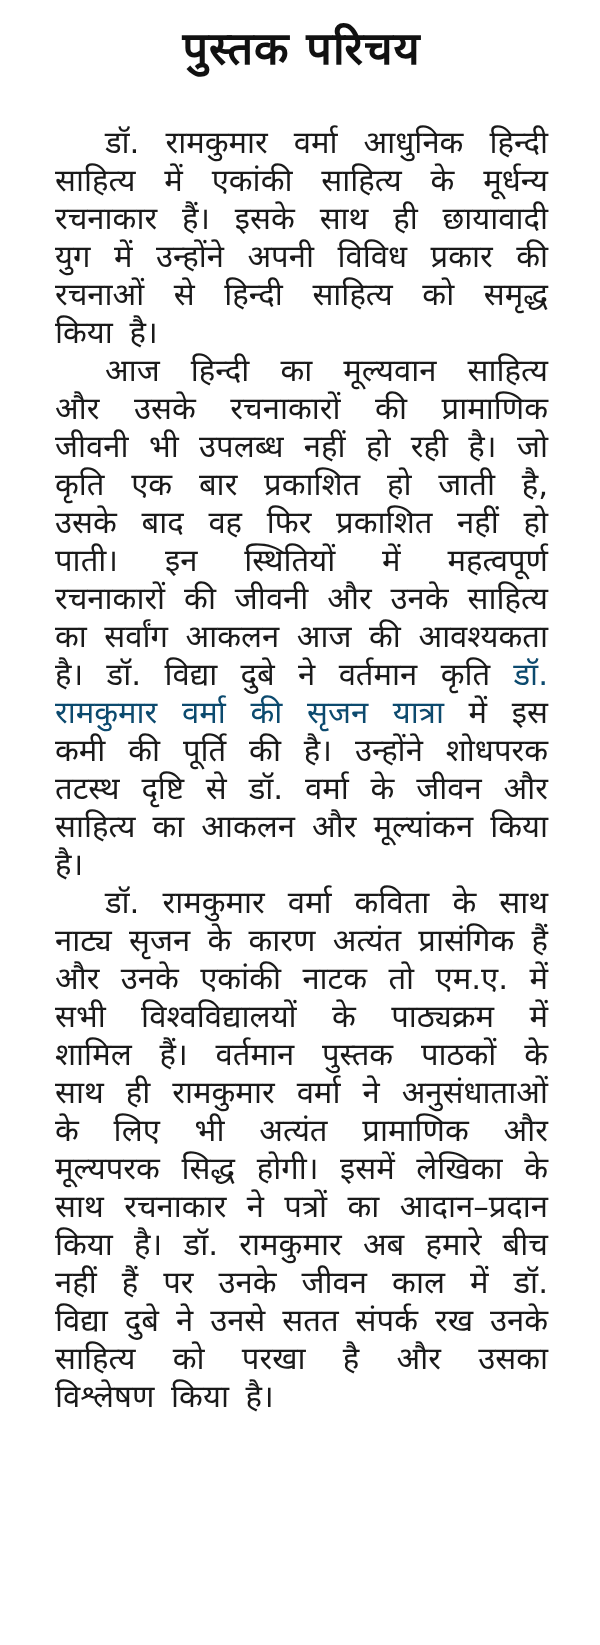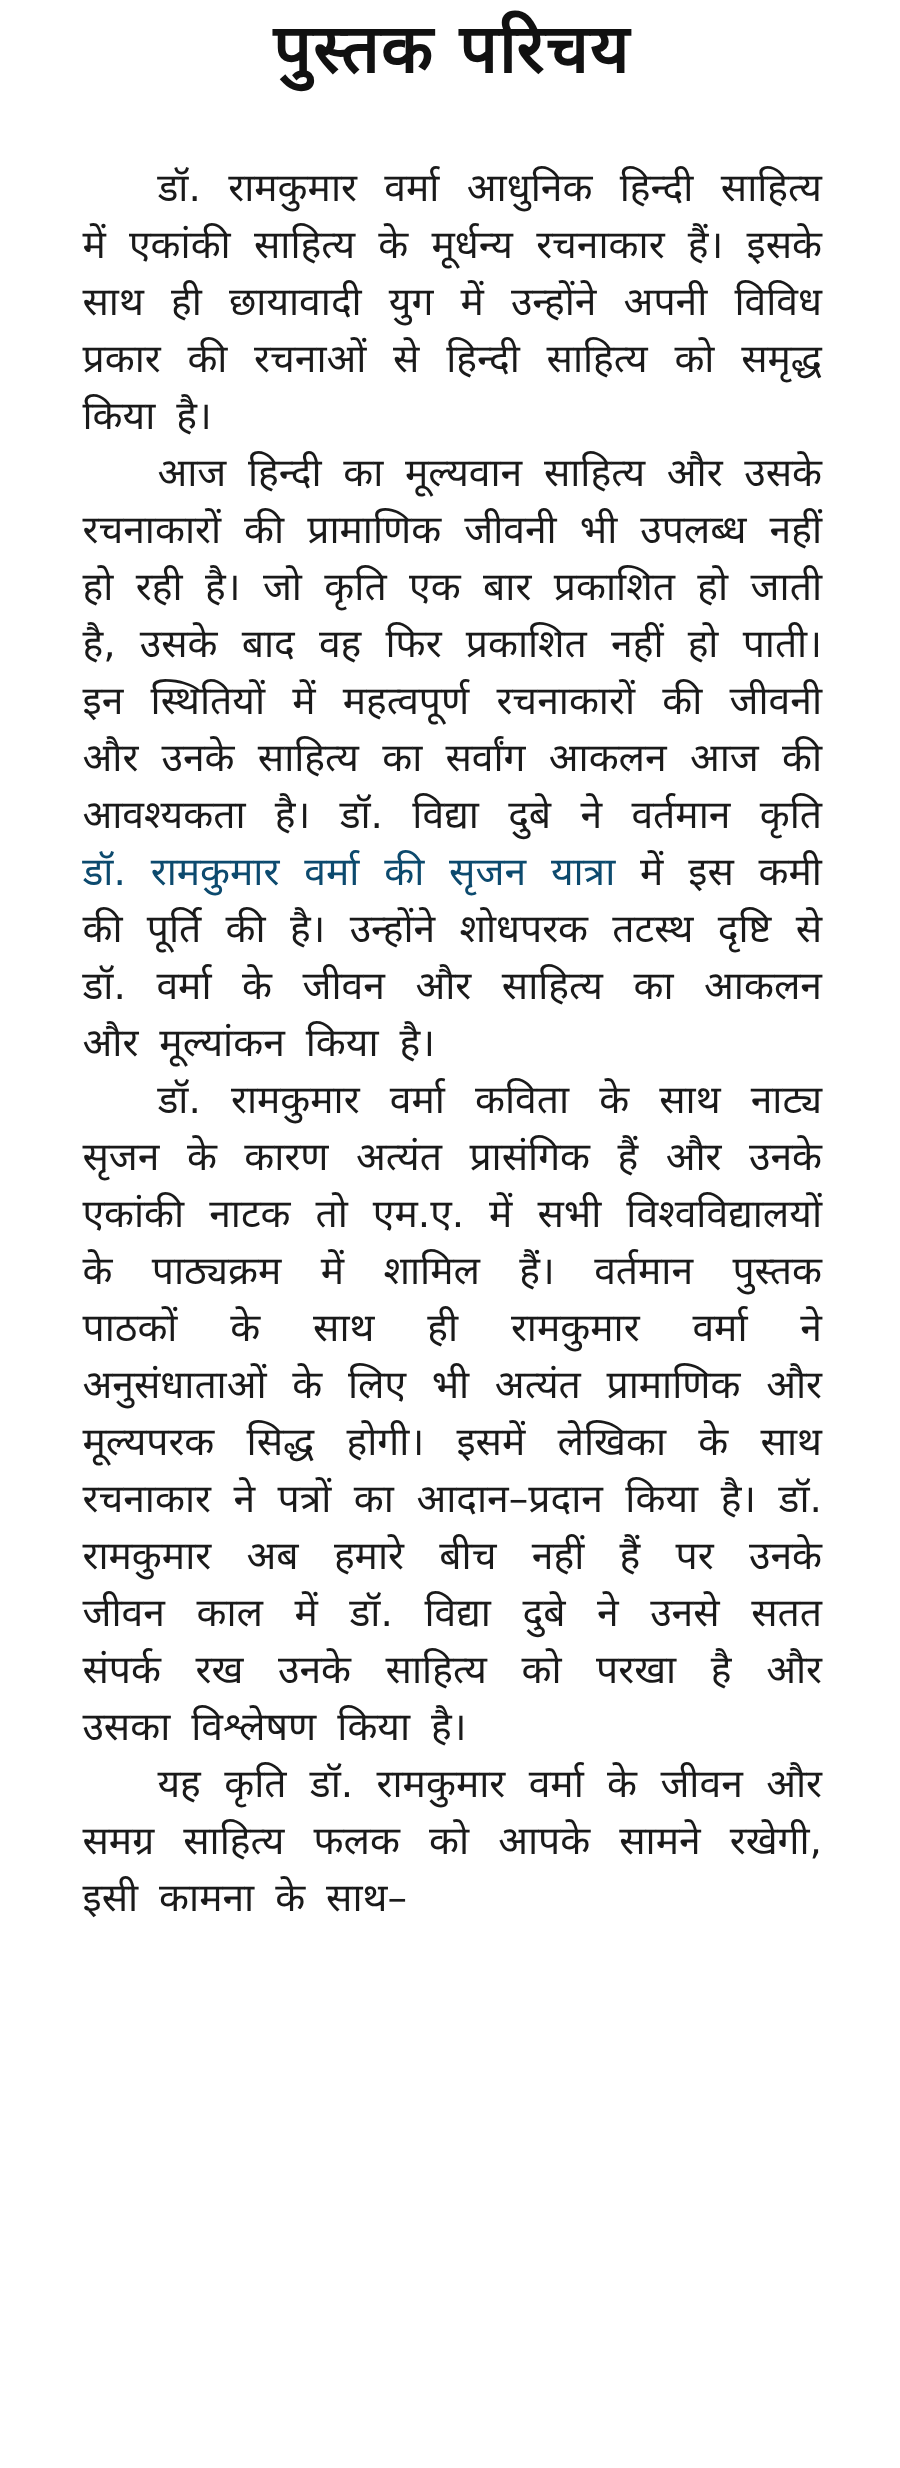--- a/index.html
+++ b/index.html
@@ -10,34 +10,34 @@
     width: 600px;
     height: 1645px;
     background: #ffffff;
     overflow: hidden;
     font-family: "DejaVu Sans", "Liberation Sans", sans-serif;
   }
   .page {
     box-sizing: border-box;
     width: 600px;
     height: 1645px;
-    padding: 0 52px 0 55px;
+    padding: 16px 52px 0 55px;
     color: #161616;
   }
   .page-title {
     font-size: 45px;
     font-weight: 700;
     text-align: center;
     margin: 0 0 46px 0;
     letter-spacing: 1px;
     color: #111111;
   }
   .para {
     margin: 0;
-    font-size: 26px;
+    font-size: 31px;
     line-height: 38px;
     text-align: justify;
     text-indent: 50px;
     word-spacing: 0.22em;
     color: #1a1a1a;
   }
   .para .bold-run {
     font-weight: 400;
     color: #0c4a6e;
   }
@@ -49,15 +49,14 @@
 
   <h1 class="page-title">पुस्तक परिचय</h1>
 
   <p class="para">डॉ. रामकुमार वर्मा आधुनिक हिन्दी साहित्य में एकांकी साहित्य के मूर्धन्य रचनाकार हैं। इसके साथ ही छायावादी युग में उन्होंने अपनी विविध प्रकार की रचनाओं से हिन्दी साहित्य को समृद्ध किया है।</p>
 
   <p class="para"><span>आज हिन्दी का मूल्यवान साहित्य और उसके रचनाकारों की प्रामाणिक जीवनी भी उपलब्ध नहीं हो रही है। जो कृति एक बार प्रकाशित हो जाती है, उसके बाद वह फिर प्रकाशित नहीं हो पाती। इन स्थितियों में महत्वपूर्ण रचनाकारों की जीवनी और उनके साहित्य का सर्वांग आकलन आज की आवश्यकता है। डॉ. विद्या दुबे ने वर्तमान कृति </span><span class="bold-run">डॉ. रामकुमार वर्मा की सृजन यात्रा</span><span> में इस कमी की पूर्ति की है। उन्होंने शोधपरक तटस्थ दृष्टि से डॉ. वर्मा के जीवन और साहित्य का आकलन और मूल्यांकन किया है।</span></p>
 
   <p class="para">डॉ. रामकुमार वर्मा कविता के साथ नाट्य सृजन के कारण अत्यंत प्रासंगिक हैं और उनके एकांकी नाटक तो एम.ए. में सभी विश्वविद्यालयों के पाठ्यक्रम में शामिल हैं। वर्तमान पुस्तक पाठकों के साथ ही रामकुमार वर्मा ने अनुसंधाताओं के लिए भी अत्यंत प्रामाणिक और मूल्यपरक सिद्ध होगी। इसमें लेखिका के साथ रचनाकार ने पत्रों का आदान–प्रदान किया है। डॉ. रामकुमार अब हमारे बीच नहीं हैं पर उनके जीवन काल में डॉ. विद्या दुबे ने उनसे सतत संपर्क रख उनके साहित्य को परखा है और उसका विश्लेषण किया है।</p>
 
 
-  <p class="para">यह कृति डॉ. रामकुमार वर्मा के जीवन और समग्र साहित्य फलक को आपके सामने रखेगी, इसी कामना के साथ–</p>
 
 </div>
 
 </body></html>

